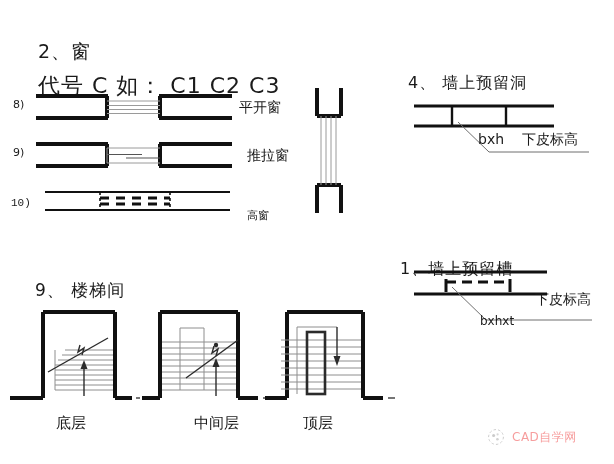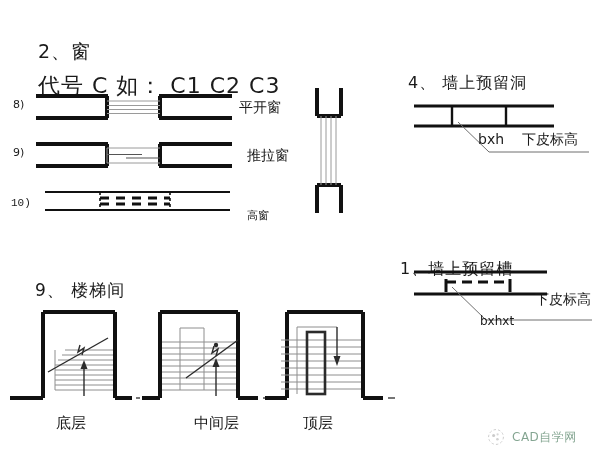--- a/index.html
+++ b/index.html
@@ -17,21 +17,21 @@
   .glass{stroke:#9a9a9a;stroke-width:1;}
   .glass-d{stroke:#555;stroke-width:1.1;}
   .leader{stroke:#6f6f6f;stroke-width:1;fill:none;}
   .step{stroke:#8e8e8e;stroke-width:1;}
   .run{stroke:#8e8e8e;stroke-width:1;fill:none;}
   .arrowline{stroke:#2b2b2b;stroke-width:1.4;fill:none;}
   .breakline{stroke:#2b2b2b;stroke-width:1.3;fill:none;}
   .dash{stroke:#111;stroke-width:3;stroke-dasharray:9 7;}
   .dash2{stroke:#111;stroke-width:3.2;stroke-dasharray:10 6;}
   .wm{display:flex;align-items:center;gap:7px;opacity:.52;}
-  .wm-txt{font-size:12px;color:#14532d;letter-spacing:.5px;white-space:nowrap;}
+  .wm-txt{font-size:12px;color:#ef4444;letter-spacing:.5px;white-space:nowrap;}
 </style>
 </head>
 <body>
 
 <div class="abs hd" style="left:38px;top:10px;font-size:19px;">
   <span>2、窗</span>
 </div>
 
 <div class="abs hd" style="left:38px;top:42px;font-size:22px;">
   <span>代号  C  如：  C1    C2    C3</span>

